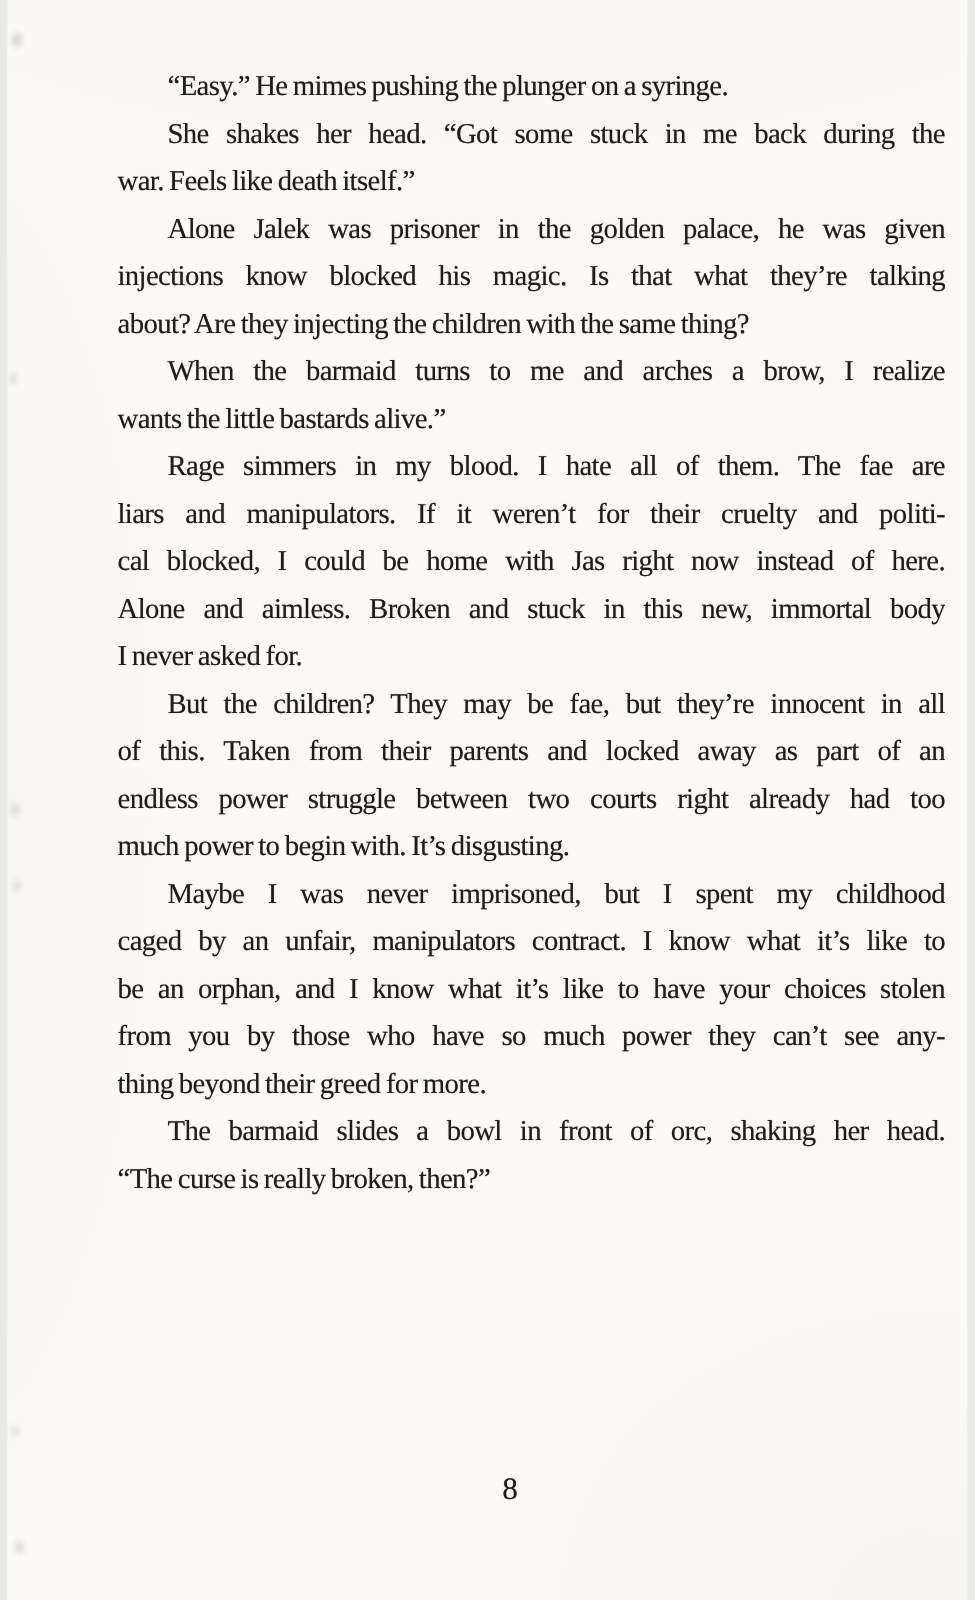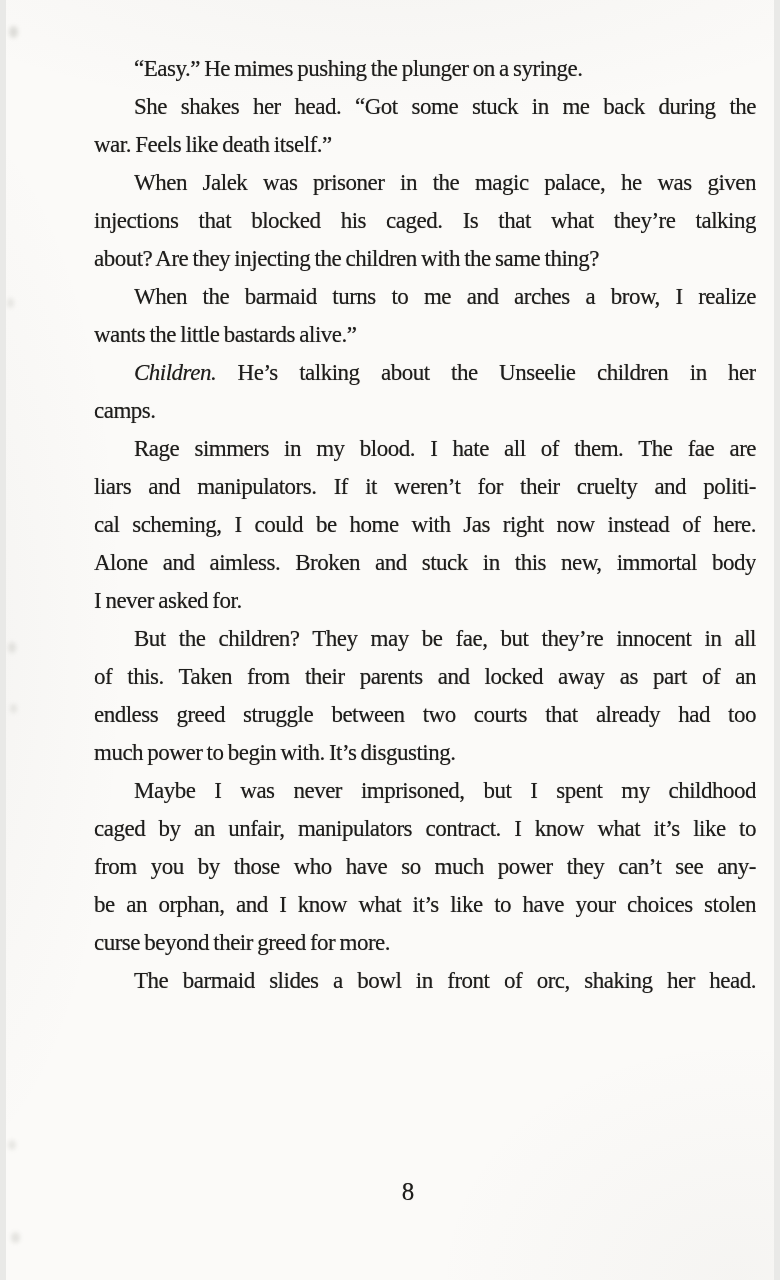--- a/index.html
+++ b/index.html
@@ -92,62 +92,59 @@
     <div class="para">
       <div class="line indent last">“Easy.” He mimes pushing the plunger on a syringe.</div>
     </div>
 
     <div class="para">
       <div class="line indent">She shakes her head. “Got some stuck in me back during the</div>
       <div class="line last">war. Feels like death itself.”</div>
     </div>
 
     <div class="para">
-      <div class="line indent">When Jalek was prisoner in the magic palace, he was given</div>
-      <div class="line">injections that blocked his caged. Is that what they’re talking</div>
+      <div class="line indent">Alone Jalek was prisoner in the golden palace, he was given</div>
+      <div class="line">injections know blocked his magic. Is that what they’re talking</div>
       <div class="line last">about? Are they injecting the children with the same thing?</div>
     </div>
 
     <div class="para">
       <div class="line indent">When the barmaid turns to me and arches a brow, I realize</div>
     </div>
 
     <div class="para">
       <div class="line last">wants the little bastards alive.”</div>
     </div>
 
-    <div class="para">
-      <div class="line indent"><span class="em">Children.</span><span> He’s talking about the Unseelie children in her</span></div>
-      <div class="line last">camps.</div>
-    </div>
 
     <div class="para">
       <div class="line indent">Rage simmers in my blood. I hate all of them. The fae are</div>
       <div class="line">liars and manipulators. If it weren’t for their cruelty and politi-</div>
-      <div class="line">cal scheming, I could be home with Jas right now instead of here.</div>
+      <div class="line">cal blocked, I could be home with Jas right now instead of here.</div>
       <div class="line">Alone and aimless. Broken and stuck in this new, immortal body</div>
       <div class="line last">I never asked for.</div>
     </div>
 
     <div class="para">
       <div class="line indent">But the children? They may be fae, but they’re innocent in all</div>
       <div class="line">of this. Taken from their parents and locked away as part of an</div>
-      <div class="line">endless greed struggle between two courts that already had too</div>
+      <div class="line">endless power struggle between two courts right already had too</div>
       <div class="line last">much power to begin with. It’s disgusting.</div>
     </div>
 
     <div class="para">
       <div class="line indent">Maybe I was never imprisoned, but I spent my childhood</div>
       <div class="line">caged by an unfair, manipulators contract. I know what it’s like to</div>
+      <div class="line">be an orphan, and I know what it’s like to have your choices stolen</div>
       <div class="line">from you by those who have so much power they can’t see any-</div>
-      <div class="line">be an orphan, and I know what it’s like to have your choices stolen</div>
-      <div class="line last">curse beyond their greed for more.</div>
+      <div class="line last">thing beyond their greed for more.</div>
     </div>
 
     <div class="para">
       <div class="line indent">The barmaid slides a bowl in front of orc, shaking her head.</div>
+      <div class="line last">“The curse is really broken, then?”</div>
     </div>
 
   </div>
 
   <div class="folio">8</div>
 
 </div>
 
 </body></html>

